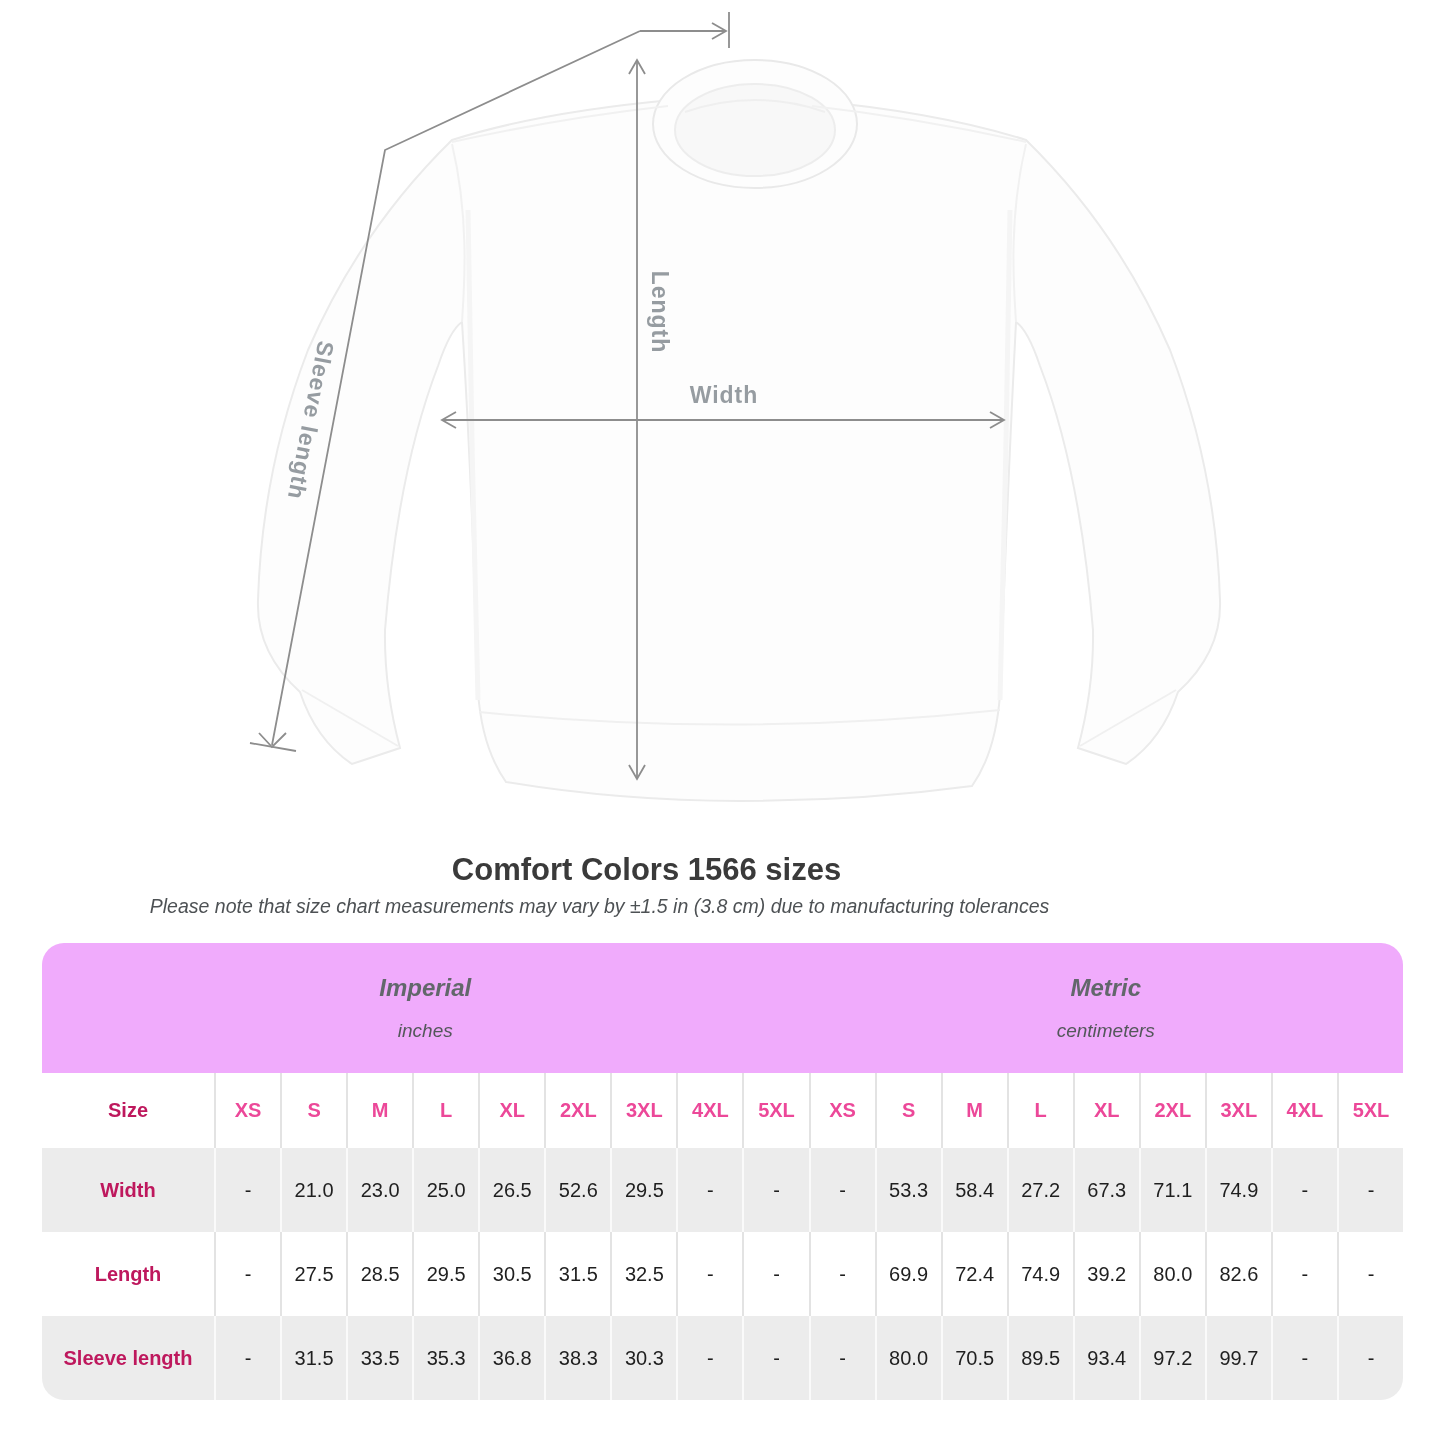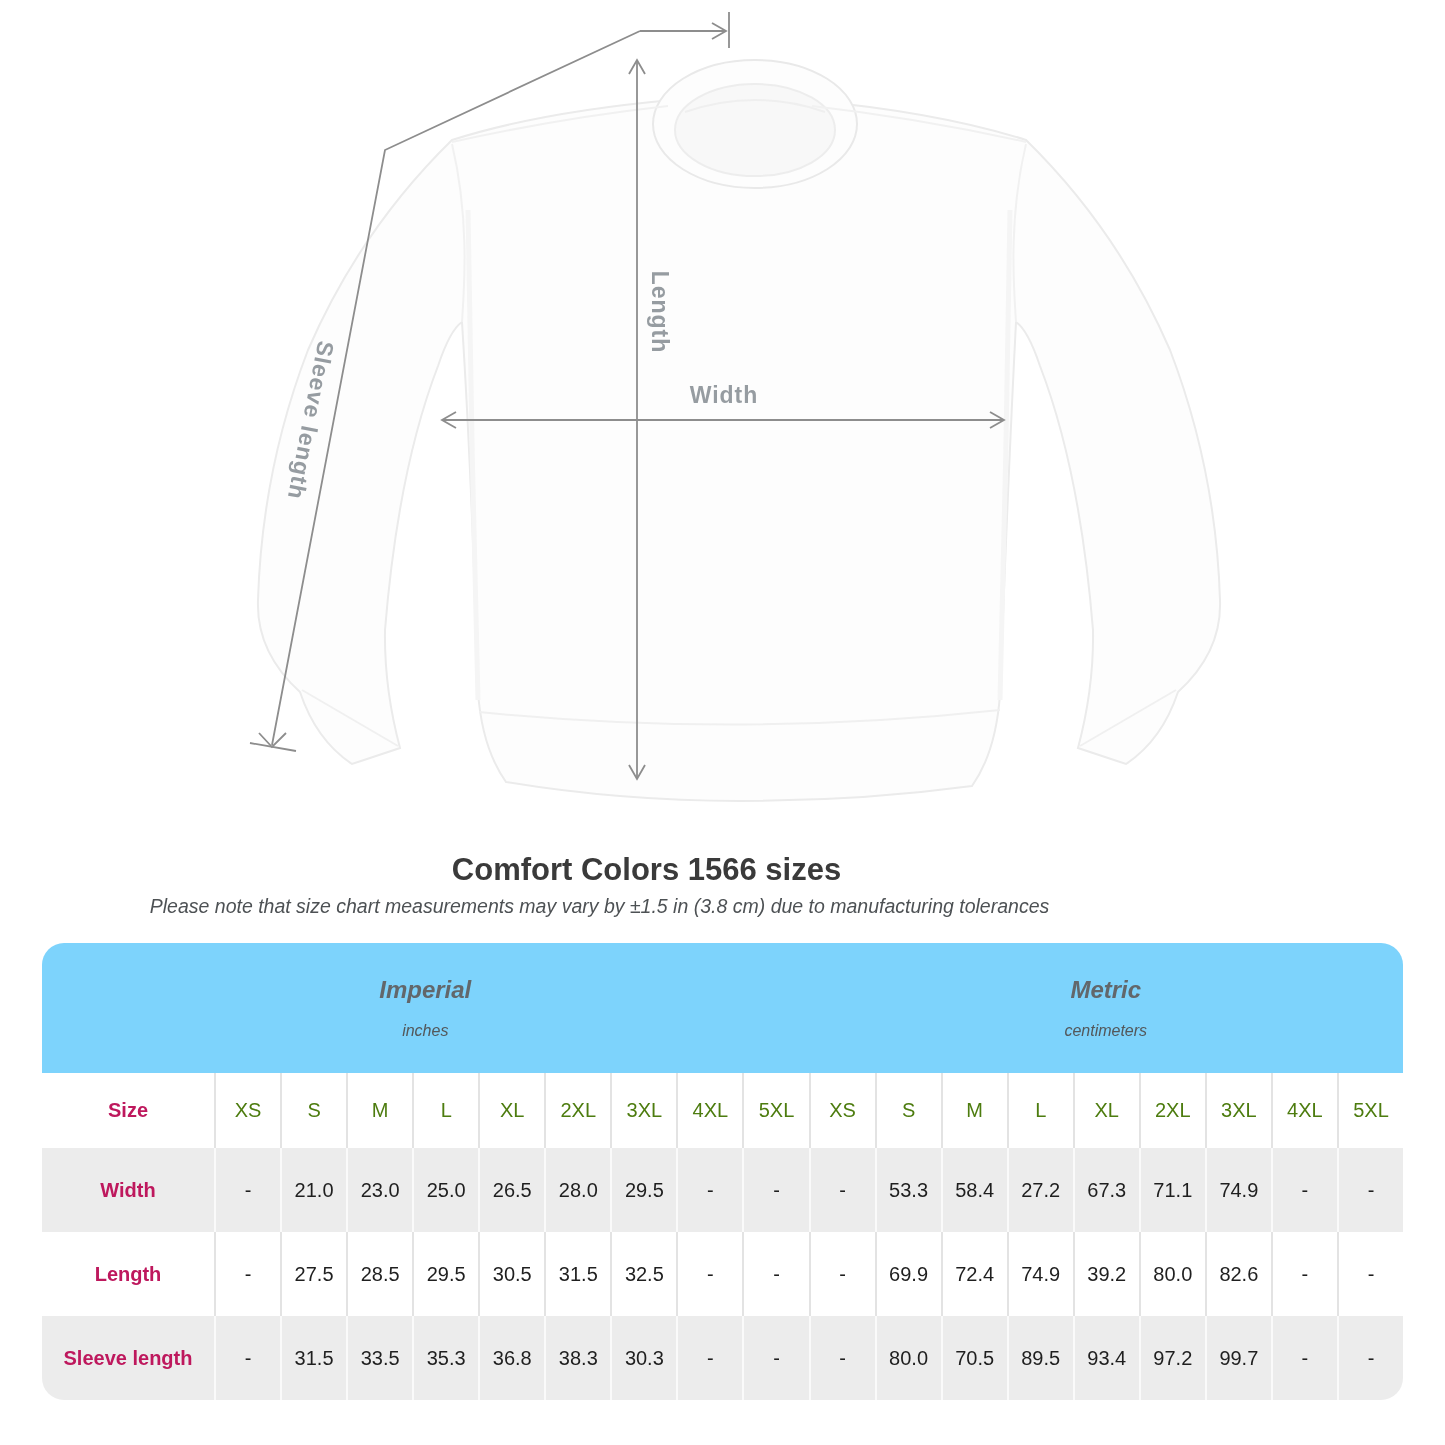--- a/index.html
+++ b/index.html
@@ -40,38 +40,38 @@
   #size-table {
     position:absolute; left:42px; top:943px;
     width:1361px;
     display:grid;
     grid-template-columns:172px repeat(18, 1fr);
     grid-template-rows:130px 75px 84px 84px 84px;
     border-radius:22px;
     overflow:hidden;
   }
   .band {
-    background:#7dd3fc;
+    background:#f0abfc;
     display:flex; flex-direction:column;
     align-items:center; justify-content:center;
     gap:18px;
   }
   .band.imperial { grid-column:1 / span 10; }
   .band.metric   { grid-column:11 / span 9; }
   .band-name { font-size:24px; font-weight:bold; font-style:italic; color:#62676b; }
-  .band-unit { font-size:16px; font-style:italic; color:#53575a; }
+  .band-unit { font-size:19px; font-style:italic; color:#53575a; }
 
   .cell {
     display:flex; align-items:center; justify-content:center;
     font-size:20px;
     background:#ffffff;
     border-left:2px solid #e3e3e3;
   }
   .cell.first { border-left:none; }
-  .cell.head  { font-weight:normal; color:#4d7c0f; }
+  .cell.head  { font-weight:bold; color:#ec4899; }
   .cell.label-col { font-weight:bold; color:#be185d; }
   .cell.num { color:#1f1f1f; }
   .row-gray  { background:#ececec; border-left-color:#fafafa; }
   .row-white { background:#ffffff; border-left-color:#e3e3e3; }
 </style>
 </head>
 <body>
 
 <svg id="diagram" viewBox="0 0 1445 835" xmlns="http://www.w3.org/2000/svg">
 
@@ -179,21 +179,21 @@
     <div class="cell head">2XL</div>
     <div class="cell head">3XL</div>
     <div class="cell head">4XL</div>
     <div class="cell head">5XL</div>
     <div class="cell row-gray label-col first">Width</div>
     <div class="cell row-gray num">-</div>
     <div class="cell row-gray num">21.0</div>
     <div class="cell row-gray num">23.0</div>
     <div class="cell row-gray num">25.0</div>
     <div class="cell row-gray num">26.5</div>
-    <div class="cell row-gray num">28.0</div>
+    <div class="cell row-gray num">52.6</div>
     <div class="cell row-gray num">29.5</div>
     <div class="cell row-gray num">-</div>
     <div class="cell row-gray num">-</div>
     <div class="cell row-gray num">-</div>
     <div class="cell row-gray num">53.3</div>
     <div class="cell row-gray num">58.4</div>
     <div class="cell row-gray num">27.2</div>
     <div class="cell row-gray num">67.3</div>
     <div class="cell row-gray num">71.1</div>
     <div class="cell row-gray num">74.9</div>

